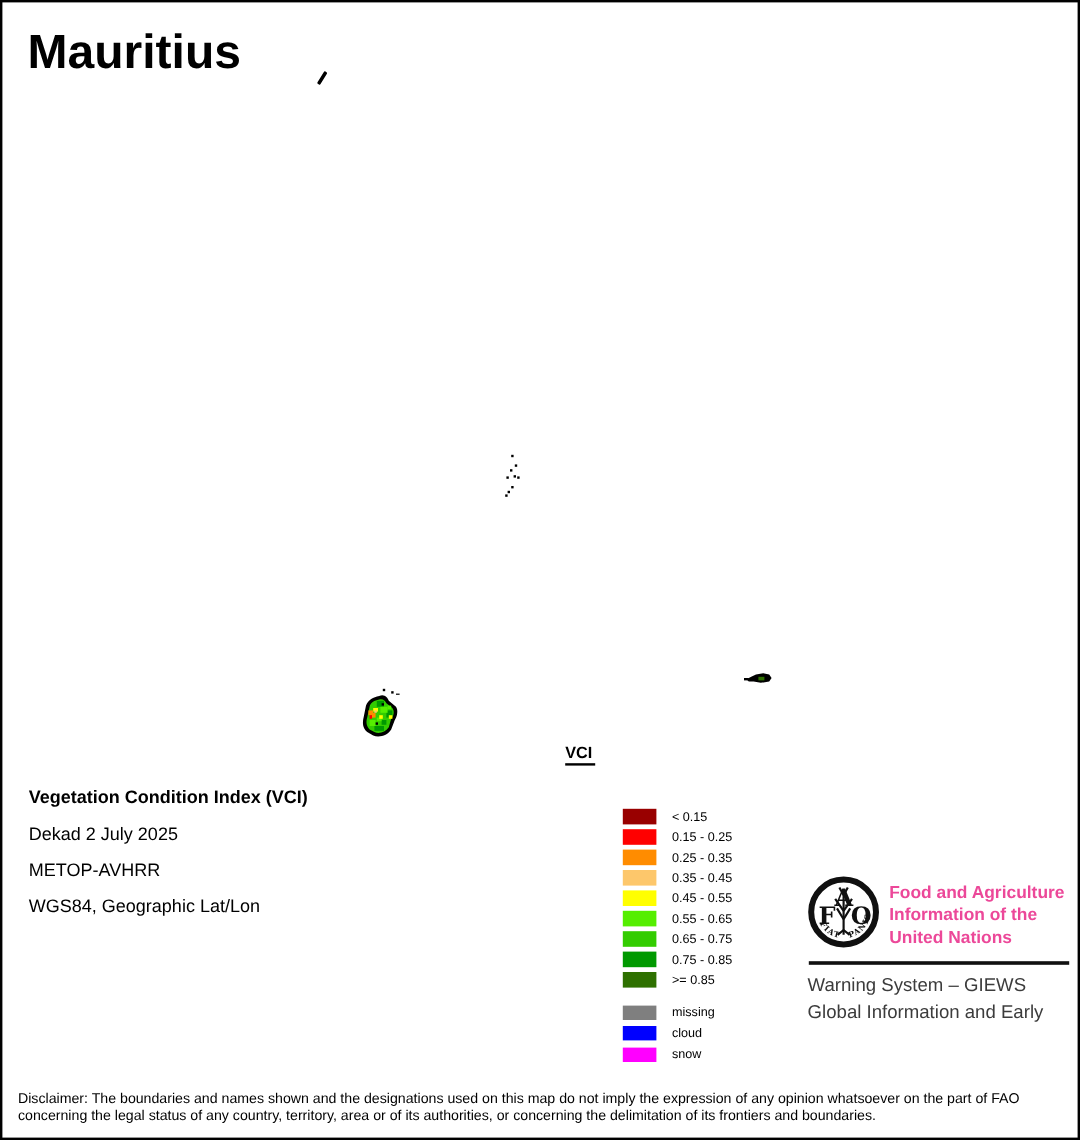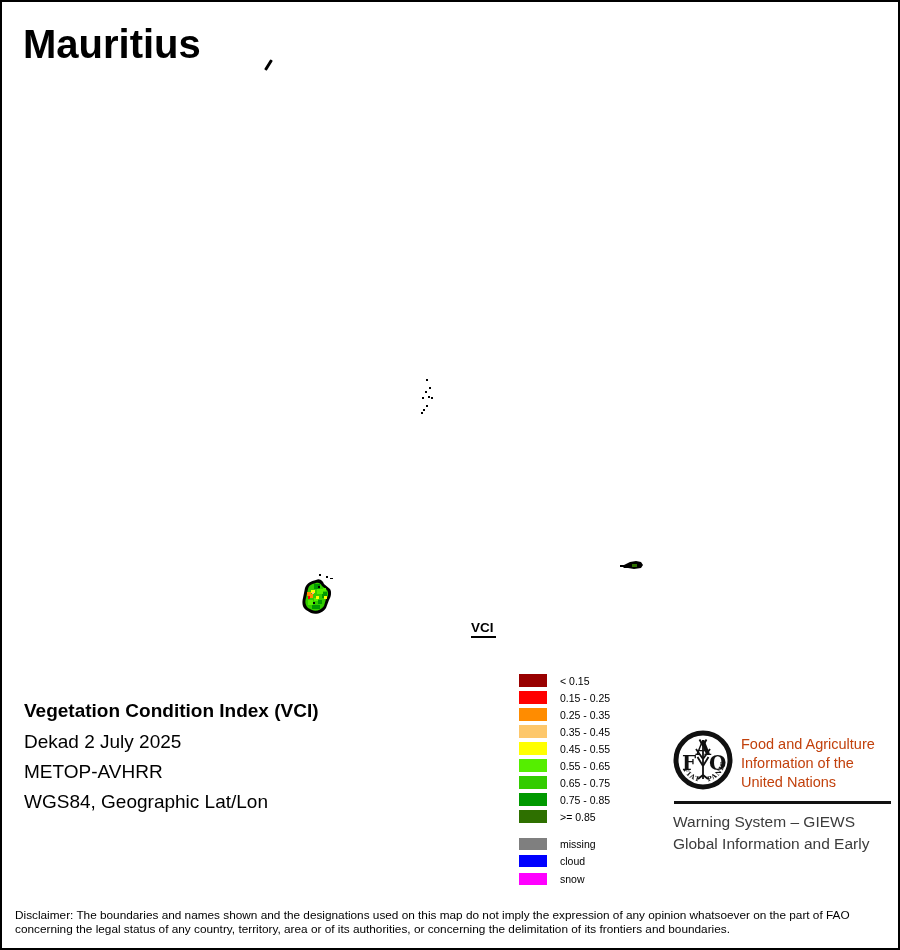--- a/index.html
+++ b/index.html
@@ -12,40 +12,40 @@
     position:absolute;left:21px;top:20px;margin:0;
     font-size:40px;font-weight:bold;letter-spacing:0px;
   }
   
   .isl-agalega{
     position:absolute;left:265px;top:57px;width:3px;height:12px;
     background:#000;transform:rotate(32deg);border-radius:1px;
   }
   .isl-svg{position:absolute;}
   
-  .info-line{position:absolute;left:22px;font-size:19px;white-space:nowrap;margin-top:44px;}
+  .info-line{position:absolute;left:22px;font-size:15px;white-space:nowrap;}
   .info-heading{top:654px;font-weight:bold;}
   .info-dekad{top:685px;}
   .info-sensor{top:715px;}
   .info-proj{top:745px;}
   
   .legend-title{
     position:absolute;left:469px;top:618px;font-size:13.5px;font-weight:bold;
     border-bottom:2px solid #000;padding:0 2px 1px 0;
   }
   .legend-classes{position:absolute;left:469px;top:670px;}
   .legend-flags{position:absolute;left:469px;top:833px;}
   .legend-row{display:flex;align-items:center;height:17px;margin-left:48px;}
   .legend-flags .legend-row{height:17.5px;}
   .legend-swatch{width:28px;height:13px;flex:0 0 auto;}
   .legend-flags .legend-swatch{height:12px;}
   .legend-label{margin-left:13px;font-size:10.5px;white-space:nowrap;}
   
   .fao-logo{position:absolute;left:670px;top:727px;}
-  .fao-name{position:absolute;left:739px;top:733px;font-size:14.5px;font-weight:normal;line-height:19px;white-space:nowrap;color:#c2410c;}
+  .fao-name{position:absolute;left:739px;top:733px;font-size:14.5px;font-weight:bold;line-height:19px;white-space:nowrap;color:#ec4899;}
   .fao-divider{position:absolute;left:672px;top:799px;width:217px;height:3px;background:#111;}
   .fao-giews{position:absolute;left:671px;top:809px;font-size:15.5px;line-height:22px;color:#3c3c3c;white-space:nowrap;}
   
   .disclaimer{position:absolute;left:13px;top:906px;font-size:11.8px;line-height:14px;white-space:nowrap;}
 </style>
 </head>
 <body>
 
 <div class="page">
 

